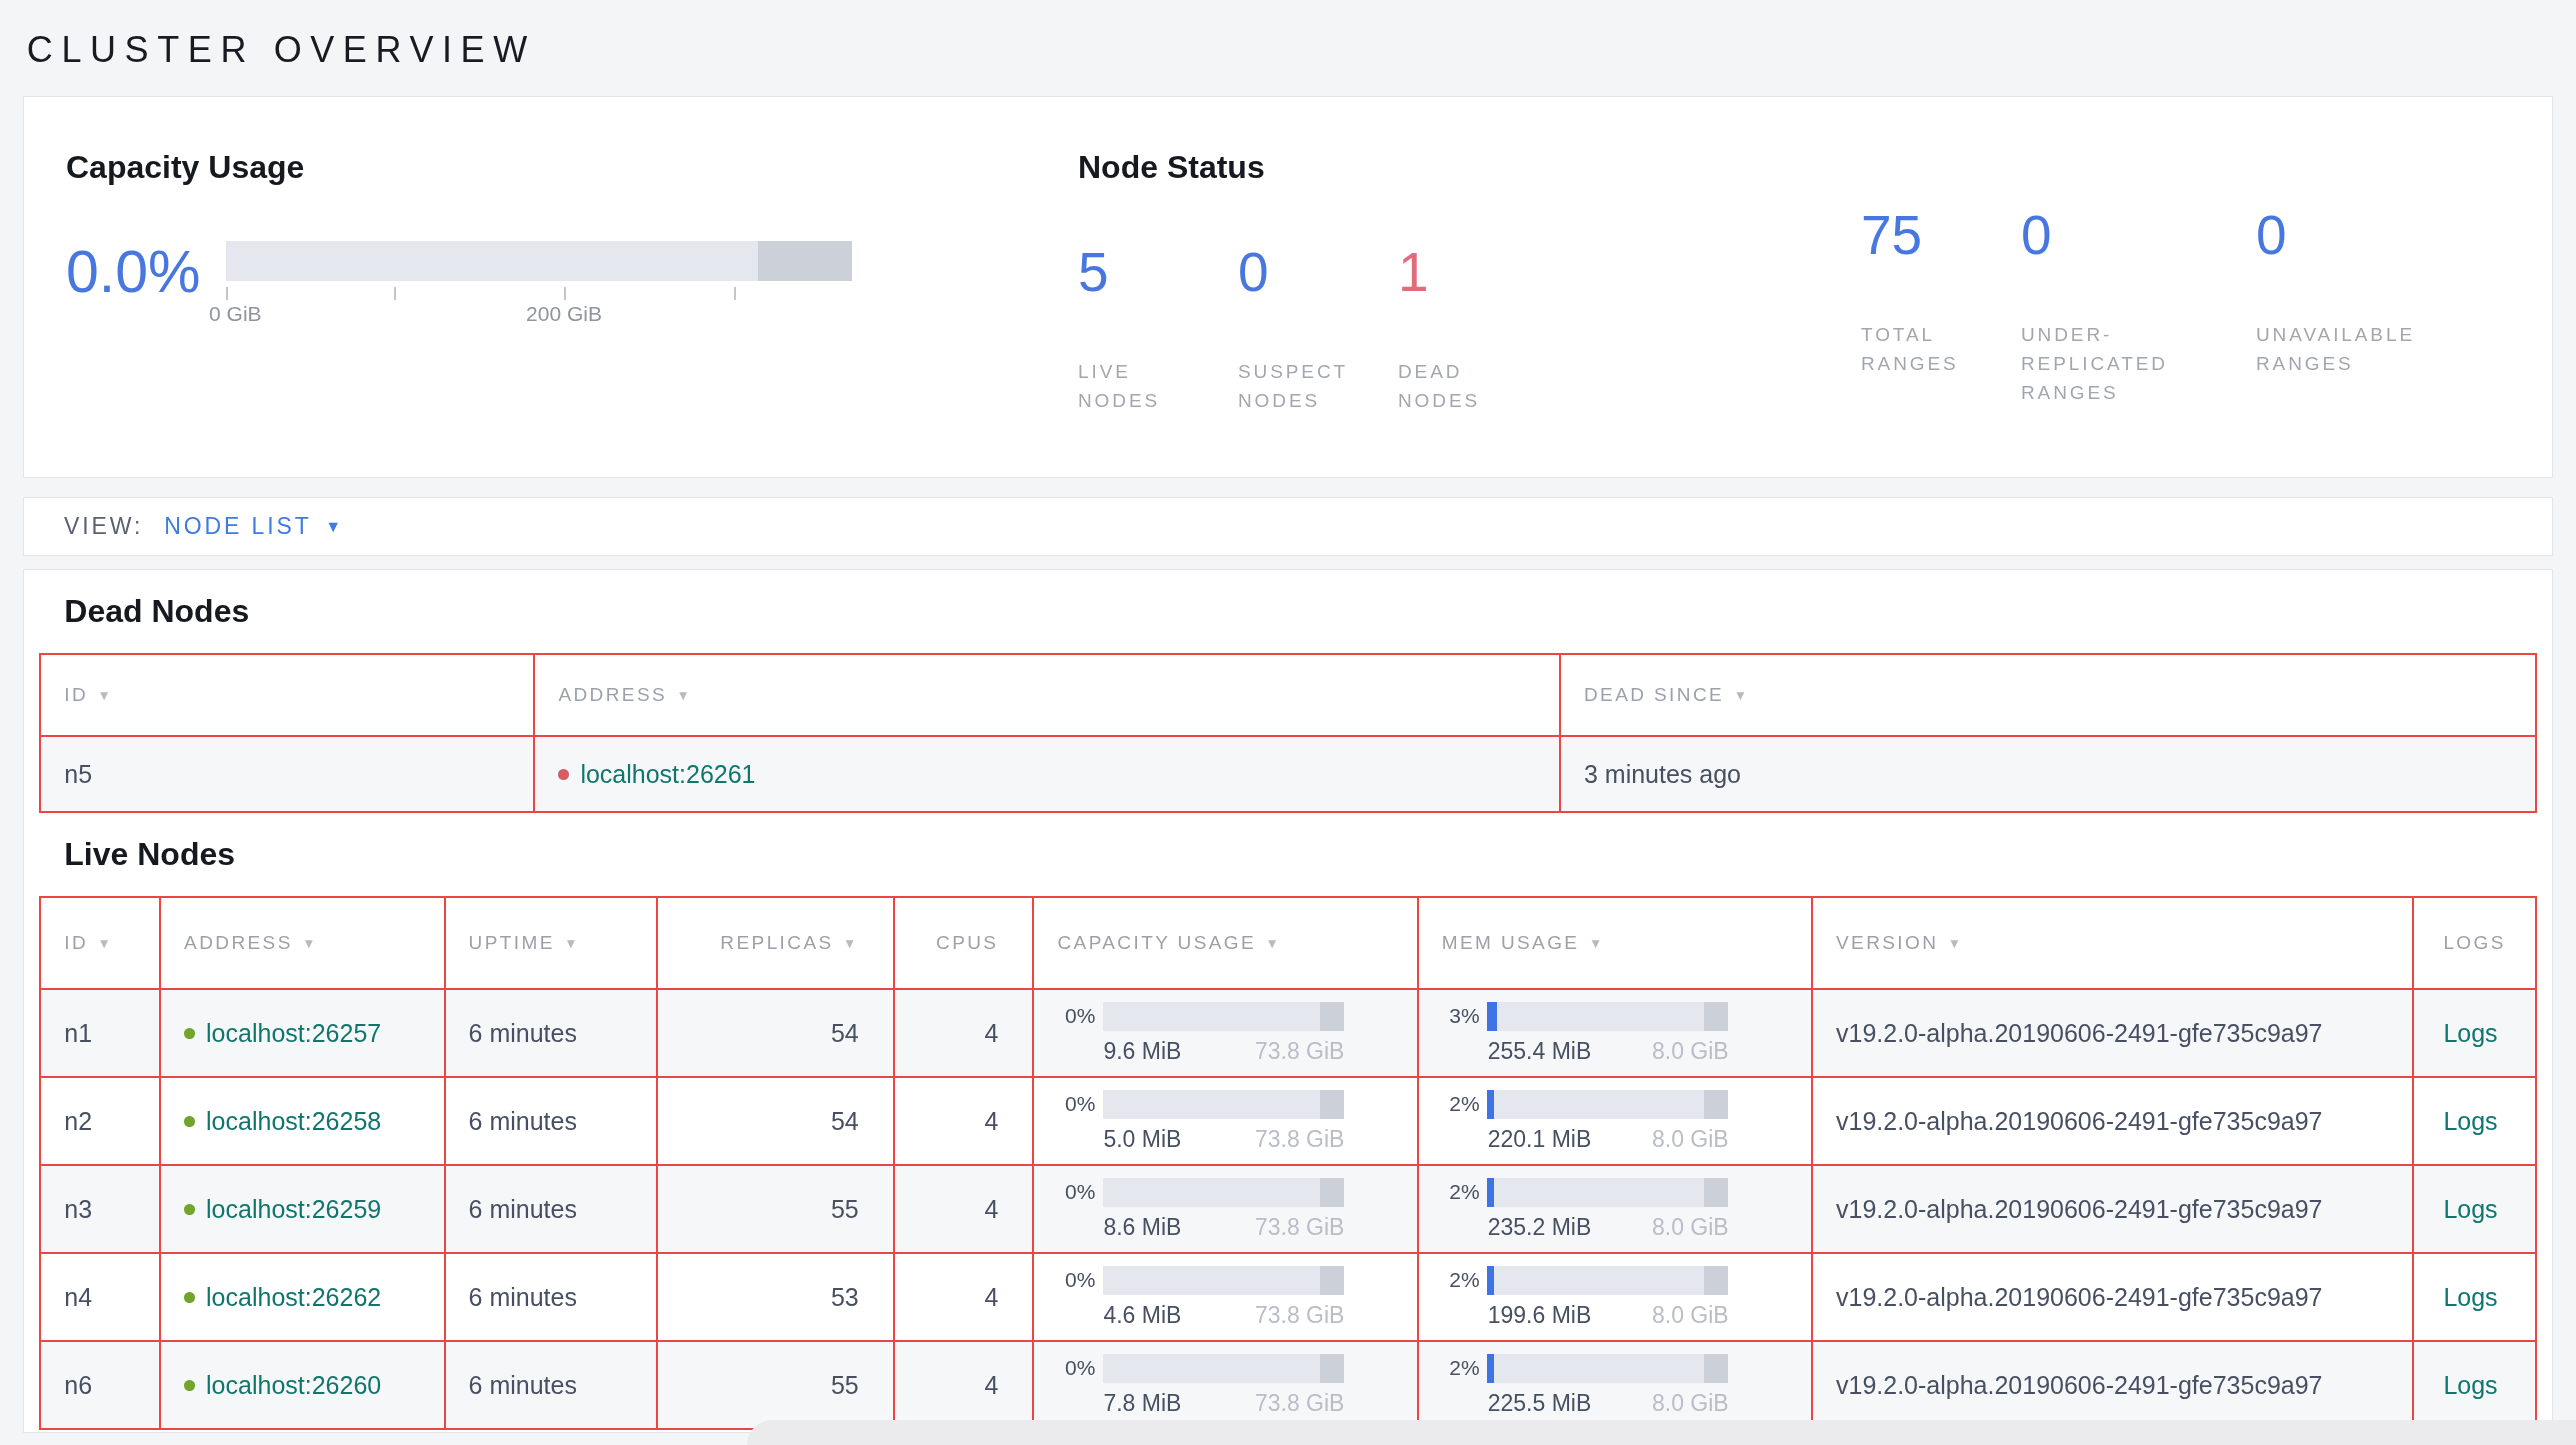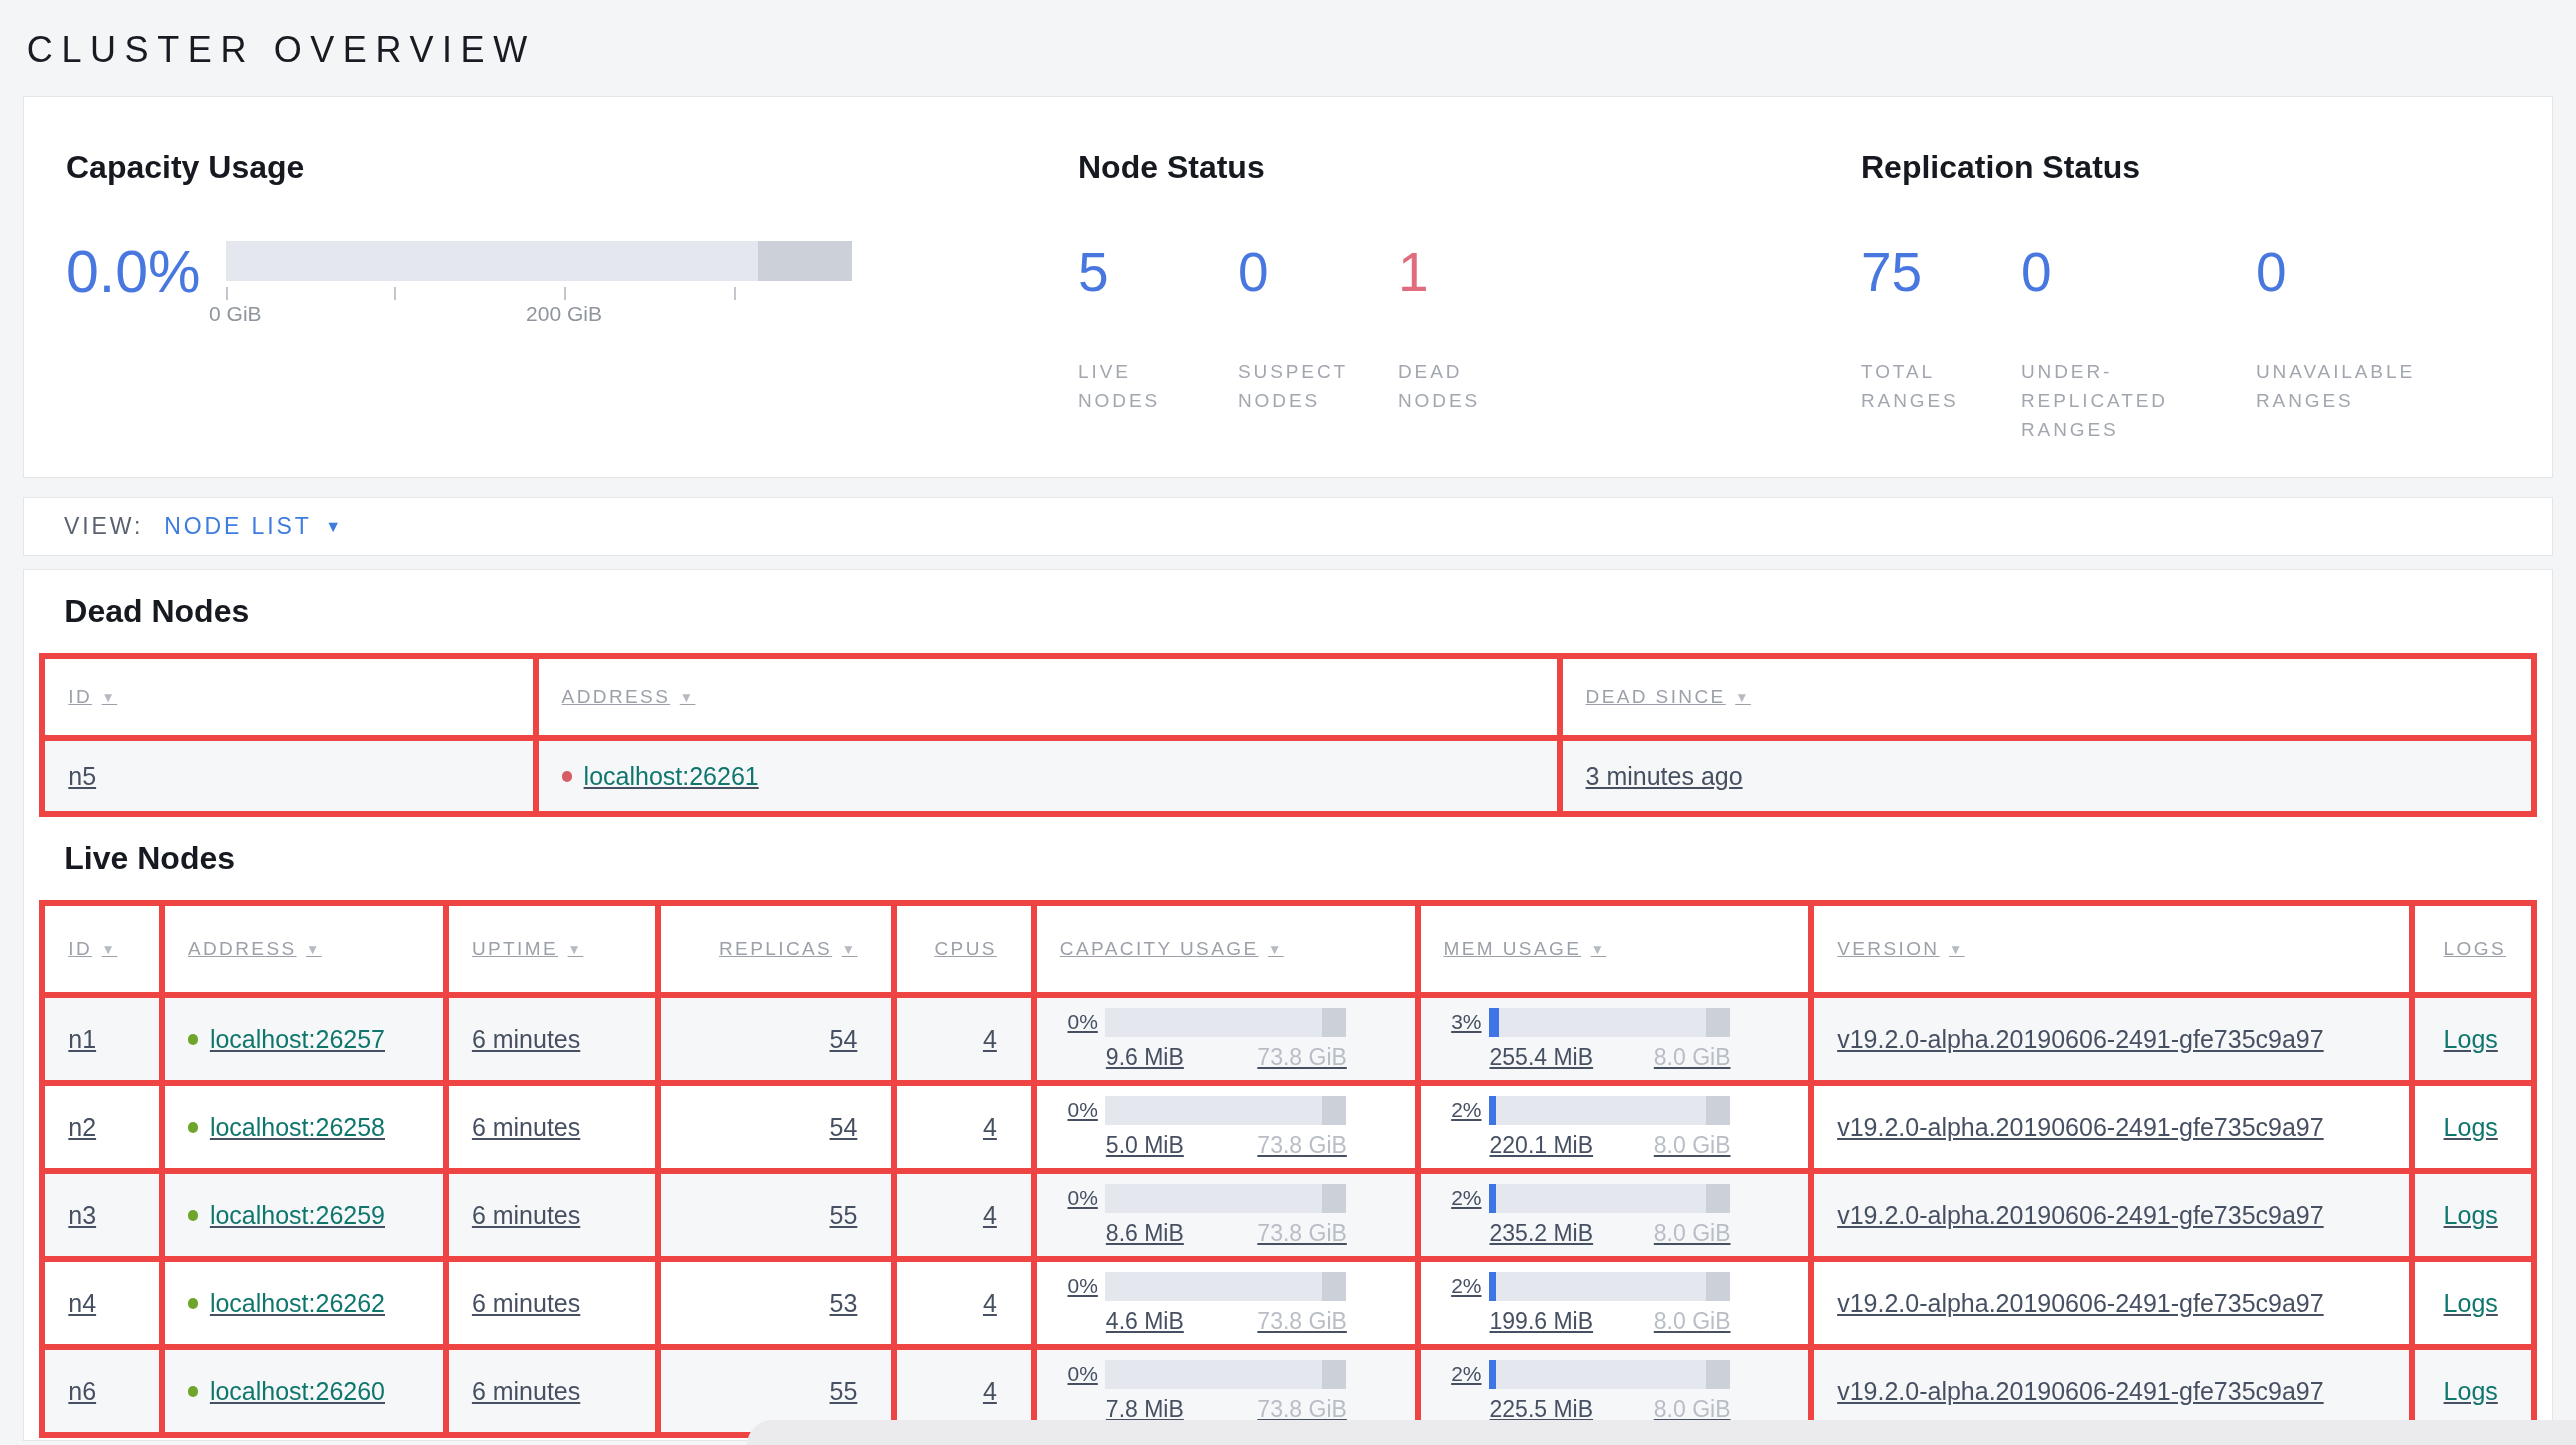--- a/index.html
+++ b/index.html
@@ -103,21 +103,21 @@
     margin-top:13.4px;
     background:#fff;
     border:1px solid #e4e5e8;
     padding:0 15.3px 1.9px 15.3px;
   }
   .section-title {
     font-size:32px; font-weight:600; color:#16191f;
     padding:23px 0 23px 25px;
   }
   table { width:100%; border-collapse:collapse; table-layout:fixed; }
-  th, td { border:6px solid #ef4444;text-decoration:underline; }
+  th, td { border:2px solid #ef4444; }
   th {
     font-size:19px; font-weight:400; letter-spacing:2.4px;
     color:#9ca1a9; text-align:left; padding-left:23px;
     white-space:nowrap; overflow:hidden;
   }
   .dead-table th { height:82px; }
   .dead-table td { height:76px; }
   .live-table th { height:92px; }
   .live-table td { height:88px; }
   td { font-size:25px; color:#475062; padding-left:23px; }
@@ -194,21 +194,20 @@
           <span class="stat-label">SUSPECT NODES</span>
         </div>
         <div class="stat-col">
           <div class="stat-num red">1</div>
           <span class="stat-label">DEAD NODES</span>
         </div>
       </div>
     </section>
 
     <section class="panel-repl">
-      <h2>Replication Status</h2>
       <div class="stat-cols">
         <div class="stat-col stat-col-1">
           <div class="stat-num">75</div>
           <span class="stat-label">TOTAL RANGES</span>
         </div>
         <div class="stat-col stat-col-2">
           <div class="stat-num">0</div>
           <span class="stat-label">UNDER-REPLICATED RANGES</span>
         </div>
         <div class="stat-col stat-col-3">

